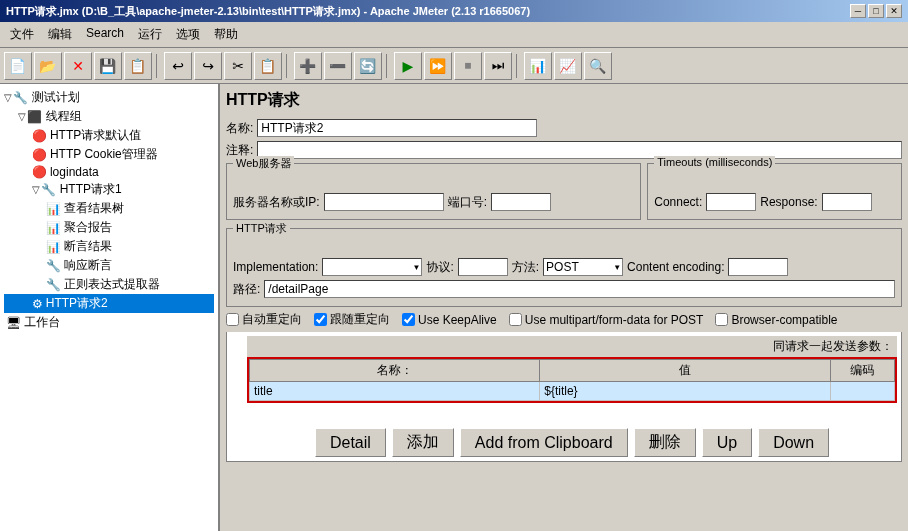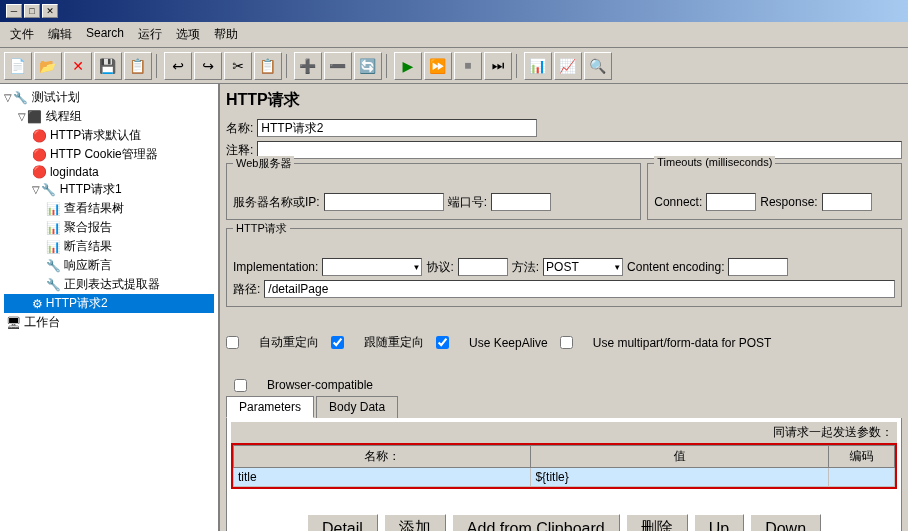--- a/index.html
+++ b/index.html
@@ -169,23 +169,22 @@
       position: absolute;
       right: 2px;
       top: 50%;
       transform: translateY(-50%);
       pointer-events: none;
     }
     
     .checkbox-label {
       display: flex;
       align-items: center;
-      gap: 20px;
-      font-size: 12px;
-      margin-top: 23px;
+      gap: 3px;
+      font-size: 12px;
     }
     
     
     .tab-bar {
       display: flex;
       gap: 0;
       margin-bottom: 0;
     }
     .tab {
       padding: 3px 12px;
@@ -257,20 +256,21 @@
       text-align: right;
       font-size: 12px;
       padding: 2px 4px;
       background: #d4d0c8;
     }
   </style>
 </head>
 <body>
 
 <div class="title-bar">
+  <span class="title-bar-text">HTTP请求.jmx (D:\B_工具\apache-jmeter-2.13\bin\test\HTTP请求.jmx) - Apache JMeter (2.13 r1665067)</span>
   <div class="title-bar-controls">
     <button class="title-bar-btn">─</button>
     <button class="title-bar-btn">□</button>
     <button class="title-bar-btn">✕</button>
   </div>
 </div>
 
 <div class="menu-bar">
   <span class="menu-item">文件</span>
   <span class="menu-item">编辑</span>
@@ -466,26 +466,22 @@
       <label class="checkbox-label" style="margin-left:8px;">
         <input type="checkbox" style="">
         <span>Use multipart/form-data for POST</span>
       </label>
       <label class="checkbox-label" style="margin-left:8px;">
         <input type="checkbox" style="">
         <span>Browser-compatible</span>
       </label>
     </div>
 
-    <div class="tab-bar">
-      <div class="tab active">Parameters</div>
-      <div class="tab">Body Data</div>
-    </div>
-
-    <div class="tab-content" style="border-top:none; padding:4px 4px 0 4px;">
+
+    <div class="tab-content" style="border-top:none; padding:4px 4px 0 20px;">
 
       <div class="send-params-title">同请求一起发送参数：</div>
 
       <div class="table-container">
         <table class="params-table">
           <thead>
             <tr>
               <th style="width:45%;">名称：</th>
               <th style="width:45%;">值</th>
               <th style="width:10%;">编码</th>

